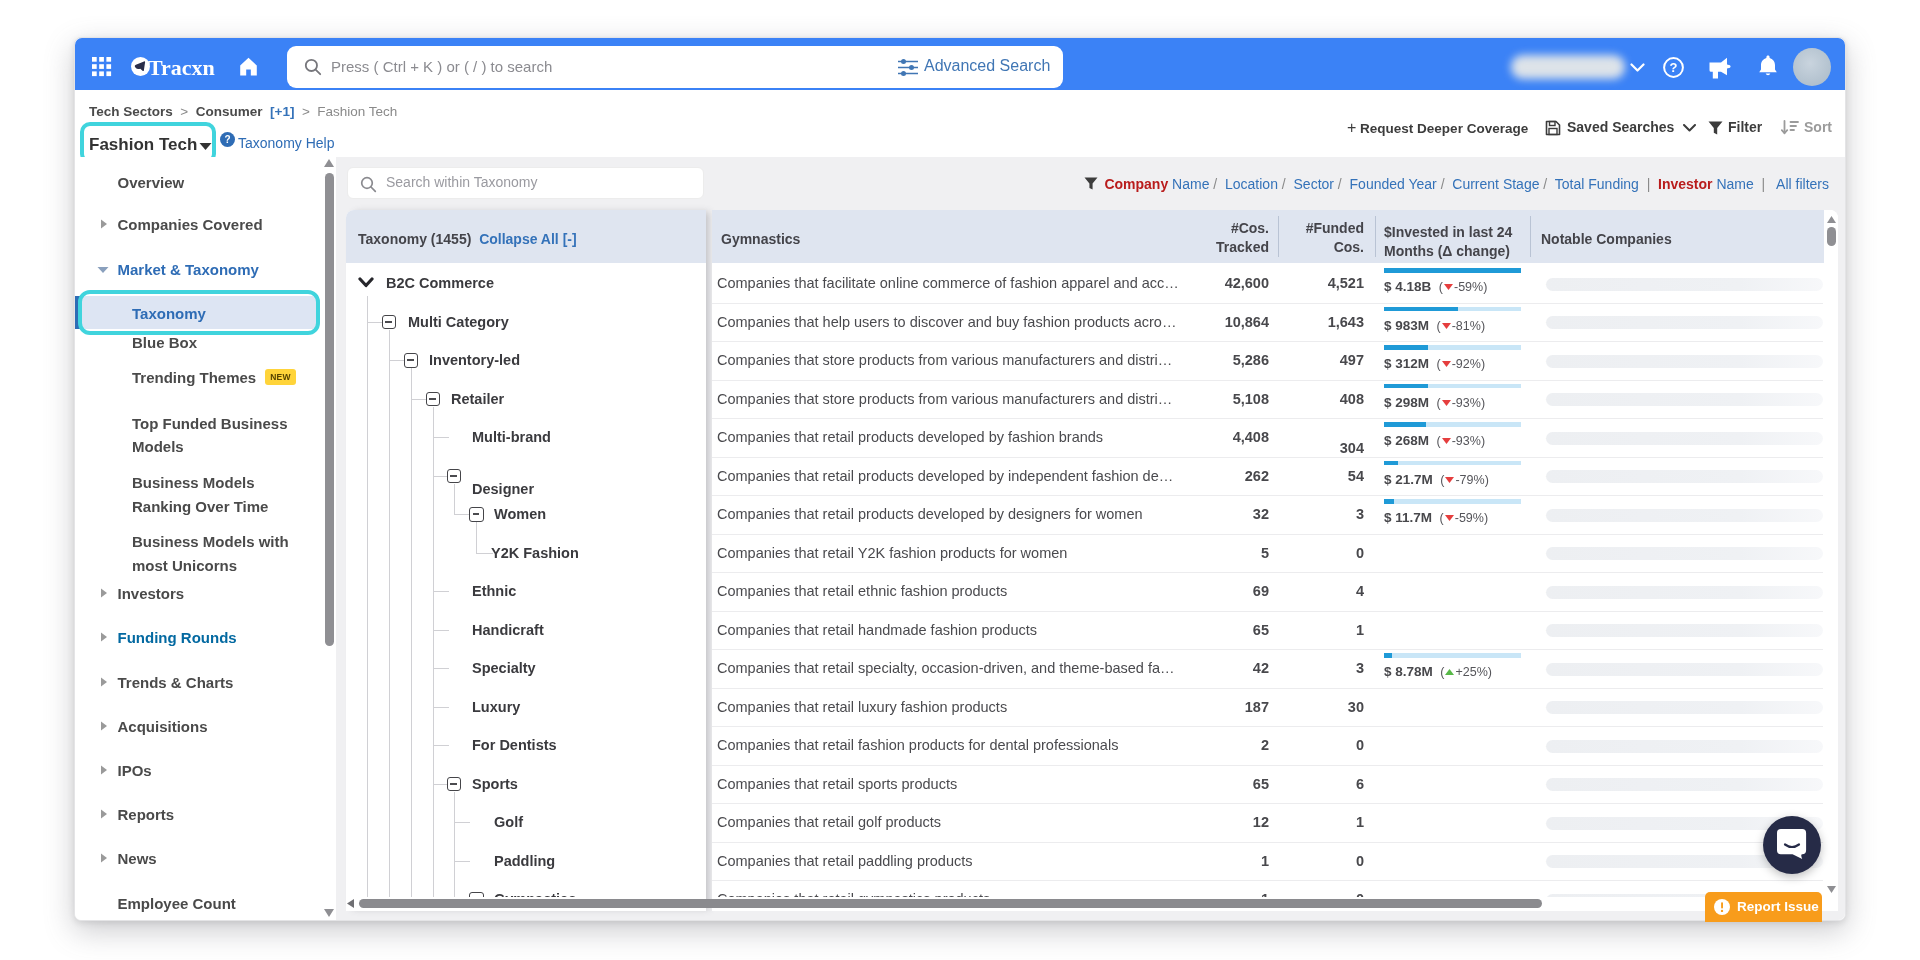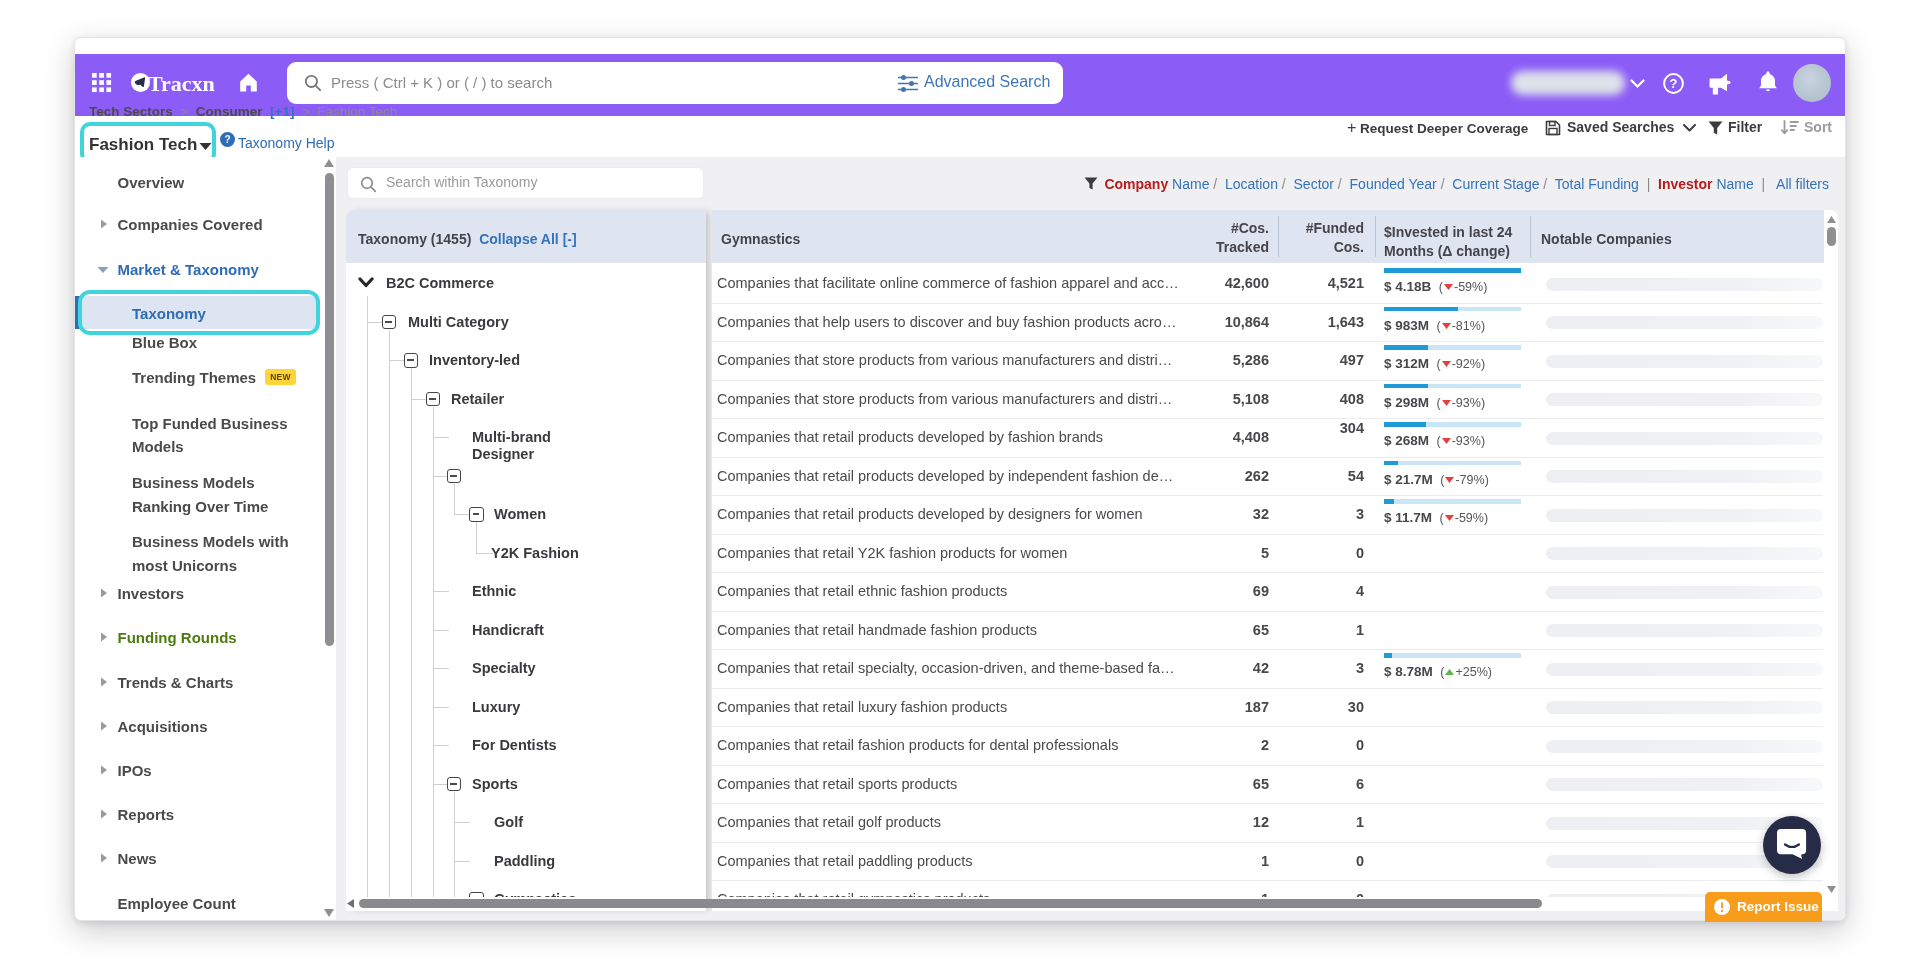--- a/index.html
+++ b/index.html
@@ -3,21 +3,21 @@
 <style>
 * { margin:0; padding:0; box-sizing:border-box; }
 html,body { width:1920px; height:960px; background:#ffffff; overflow:hidden;
   font-family:"Liberation Sans", sans-serif; -webkit-font-smoothing:antialiased; }
 .abs { position:absolute; }
 #win { position:absolute; left:74px; top:37px; width:1772px; height:884px;
   background:#fff; border:1px solid #e4e4e6; border-radius:7px;
   box-shadow:0 10px 30px rgba(100,100,110,.33), 0 2px 6px rgba(0,0,0,.10); }
 #winc { position:absolute; inset:0; border-radius:7px; overflow:hidden; }
 
-#nav { position:absolute; left:0; top:16px; width:1772px; height:62px; background:#8b5cf6; }
+#nav { position:absolute; left:0; top:0; width:1772px; height:52px; background:#3b82f6; }
 #searchpill { position:absolute; left:212px; top:8px; width:776px; height:42px; background:#fff; border-radius:9px; }
 #sph { position:absolute; left:44px; top:12px; font-size:15px; color:#8b8b90; }
 #advs { position:absolute; left:637px; top:11px; font-size:16px; color:#4076b4; font-weight:500; }
 #logo { position:absolute; left:73px; top:17px; font-family:"Liberation Serif", serif; font-weight:700; font-size:22px; color:#fff; letter-spacing:0; }
 #ublur { position:absolute; left:1436px; top:17px; width:114px; height:24px; background:#dde3e9; border-radius:12px; filter:blur(4px); }
 #avatar { position:absolute; left:1718px; top:10px; width:38px; height:38px; border-radius:50%;
   background:radial-gradient(circle at 45% 40%, #c9d4de 0%, #b2c1ce 70%, #a8b9c8 100%); filter:blur(.6px); }
 
 .crumb { position:absolute; font-size:13.5px; }
 #bigname { position:absolute; left:14px; top:97px; font-size:17px; font-weight:700; color:#333; }
@@ -188,21 +188,21 @@
 <div class="sit" style="left:57px;top:373.5px;color:#4a4a4a">Top Funded Business<br>Models</div>
 <div class="sit" style="left:57px;top:433.0px;color:#4a4a4a">Business Models<br>Ranking Over Time</div>
 <div class="sit" style="left:57px;top:492.0px;color:#4a4a4a">Business Models with<br>most Unicorns</div>
 <svg class="abs" style="left:25px;top:549.5px" width="8" height="10" viewBox="0 0 8 10">
         <path d="M1 0.5 L7 5 L1 9.5 Z" fill="#9a9a9a"></path>
       </svg>
 <div class="sit" style="left:42.5px;top:543.5px;color:#4a4a4a">Investors</div>
 <svg class="abs" style="left:25px;top:594.0px" width="8" height="10" viewBox="0 0 8 10">
         <path d="M1 0.5 L7 5 L1 9.5 Z" fill="#9a9a9a"></path>
       </svg>
-<div class="sit" style="left:42.5px;top:588.0px;color:#4d7c0f">Funding Rounds</div>
+<div class="sit" style="left:42.5px;top:588.0px;color:#0369a1">Funding Rounds</div>
 <svg class="abs" style="left:25px;top:638.5px" width="8" height="10" viewBox="0 0 8 10">
         <path d="M1 0.5 L7 5 L1 9.5 Z" fill="#9a9a9a"></path>
       </svg>
 <div class="sit" style="left:42.5px;top:632.5px;color:#4a4a4a">Trends &amp; Charts</div>
 <svg class="abs" style="left:25px;top:683.0px" width="8" height="10" viewBox="0 0 8 10">
         <path d="M1 0.5 L7 5 L1 9.5 Z" fill="#9a9a9a"></path>
       </svg>
 <div class="sit" style="left:42.5px;top:677.0px;color:#4a4a4a">Acquisitions</div>
 <svg class="abs" style="left:25px;top:726.5px" width="8" height="10" viewBox="0 0 8 10">
         <path d="M1 0.5 L7 5 L1 9.5 Z" fill="#9a9a9a"></path>
@@ -270,21 +270,21 @@
 <div class="mbox" style="left:350.5px;top:353.75px">
             <div class="mln"></div>
           </div>
 <div class="tlab" style="left:376px;top:352.85px">Retailer</div>
 <div class="tl" style="left:357.5px;top:399.25px;width:16.50px;height:1px"></div>
 <div class="tlab" style="left:397px;top:391.35px">Multi-brand</div>
 <div class="tl" style="left:357.5px;top:437.75px;width:14.00px;height:1px"></div>
 <div class="mbox" style="left:371.5px;top:430.75px">
             <div class="mln"></div>
           </div>
-<div class="tlab" style="left:397px;top:408px">Designer</div>
+<div class="tlab" style="left:397px;top:443px">Designer</div>
 <div class="tl" style="left:378.5px;top:476.25px;width:15.50px;height:1px"></div>
 <div class="mbox" style="left:394.0px;top:469.25px">
             <div class="mln"></div>
           </div>
 <div class="tlab" style="left:419px;top:468.35px">Women</div>
 <div class="tl" style="left:401.0px;top:514.75px;width:16.50px;height:1px"></div>
 <div class="tlab" style="left:416px;top:506.85px">Y2K Fashion</div>
 <div class="tl" style="left:357.5px;top:553.25px;width:16.50px;height:1px"></div>
 <div class="tlab" style="left:397px;top:545.35px">Ethnic</div>
 <div class="tl" style="left:357.5px;top:591.75px;width:16.50px;height:1px"></div>
@@ -362,21 +362,21 @@
 <div class="btrack" style="top:345.55px">
             <div class="bfill" style="width:44px"></div>
           </div>
 <div class="mv" style="top:356.75px">$ 298M&nbsp;&nbsp;<span class="dl">(<svg width="9" height="6" viewBox="0 0 9 6" style="margin:0 1px 1px 1px">
                 <path d="M0 0 H9 L4.5 6 Z" fill="#e53e3e"></path>
               </svg>-93%)</span></div>
 <div class="ph" style="top:355.05px"></div>
 <div class="rsep" style="top:380.00px"></div>
 <div class="desc" style="top:391.35px">Companies that retail products developed by fashion brands</div>
 <div class="num" style="left:457px;top:391.35px">4,408</div>
-<div class="num" style="left:552px;top:382px">304</div>
+<div class="num" style="left:552px;top:402px">304</div>
 <div class="btrack" style="top:384.05px">
             <div class="bfill" style="width:42px"></div>
           </div>
 <div class="mv" style="top:395.25px">$ 268M&nbsp;&nbsp;<span class="dl">(<svg width="9" height="6" viewBox="0 0 9 6" style="margin:0 1px 1px 1px">
                 <path d="M0 0 H9 L4.5 6 Z" fill="#e53e3e"></path>
               </svg>-93%)</span></div>
 <div class="ph" style="top:393.55px"></div>
 <div class="rsep" style="top:418.50px"></div>
 <div class="desc" style="top:429.85px">Companies that retail products developed by independent fashion designers</div>
 <div class="num" style="left:457px;top:429.85px">262</div>

